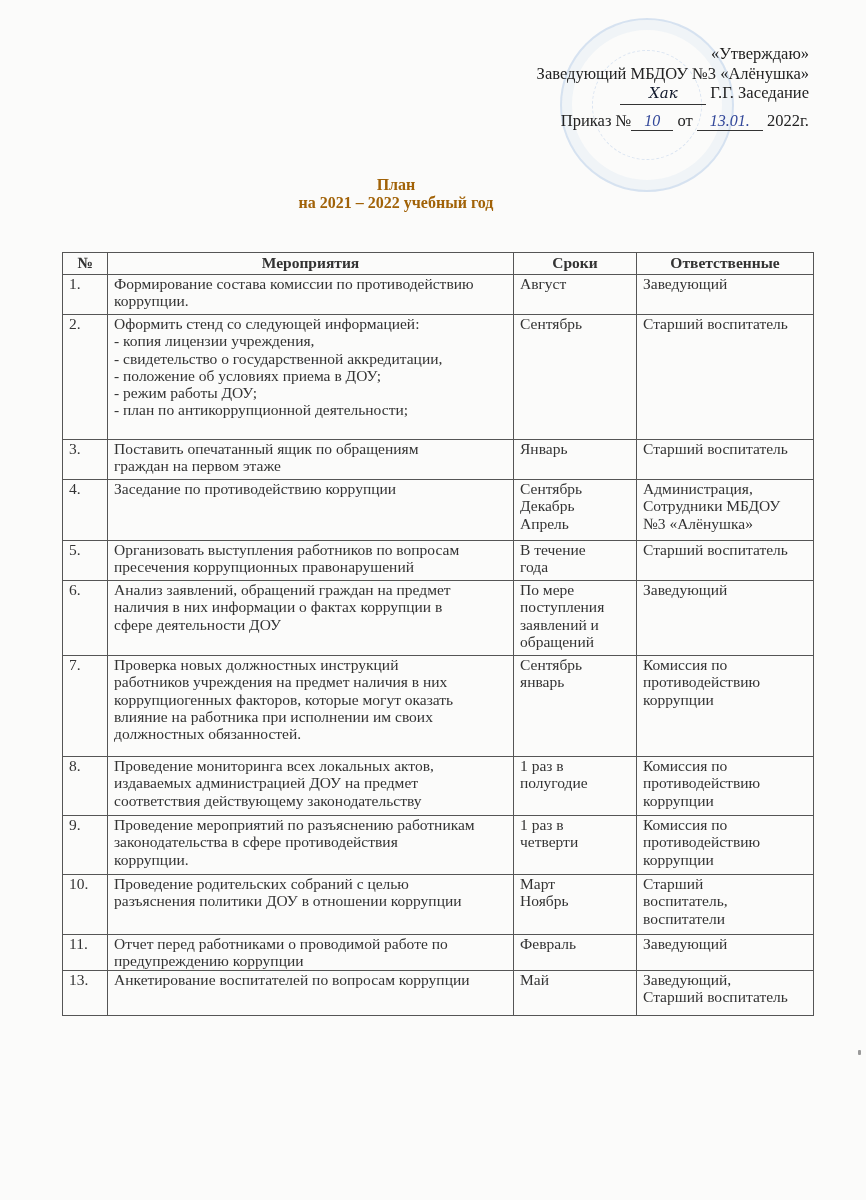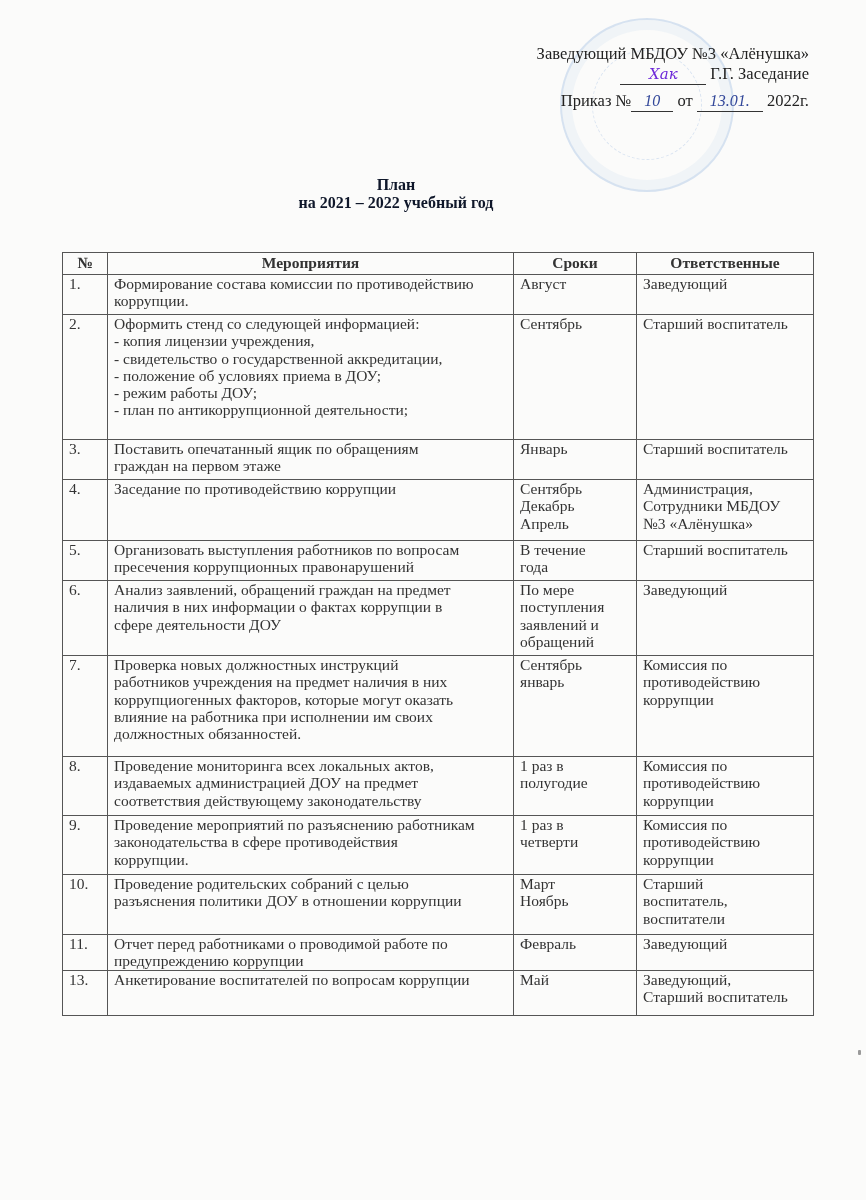--- a/index.html
+++ b/index.html
@@ -19,31 +19,31 @@
     border-radius: 50%; border: 1px dashed rgba(120,160,215,0.25);
   }
   .approve {
     position: absolute; right: 57px; top: 44px; text-align: right;
     font-size: 16.5px; line-height: 19.5px; color: #222;
   }
   .approve .line { white-space: nowrap; }
   .sig {
     display: inline-block; min-width: 86px; border-bottom: 1px solid #333;
     text-align: center; font-family: "DejaVu Serif", serif; font-style: italic;
-    color: #6d28d9; font-size: 15px; margin-right: 4px;
+    color: #0f172a; font-size: 15px; margin-right: 4px;
   }
   .fill {
     display: inline-block; border-bottom: 1px solid #333; text-align: center;
     font-style: italic; color: #33489a; font-size: 16px; margin-top: 6px;
   }
   .fill.num { min-width: 42px; }
   .fill.date { min-width: 66px; }
   .title {
     position: absolute; left: 0; width: 792px; top: 176px; text-align: center;
-    font-weight: bold; font-size: 16px; line-height: 17.5px; color: #0f172a;
+    font-weight: bold; font-size: 16px; line-height: 17.5px; color: #a16207;
   }
   table.plan {
     position: absolute; left: 62px; top: 252px; width: 751px;
     border-collapse: collapse; table-layout: fixed;
     font-size: 15.5px; line-height: 17.3px; color: #333;
   }
   table.plan th, table.plan td {
     border: 1px solid #555; vertical-align: top; padding: 0 4px 0 6px; text-align: left;
   }
   table.plan th { font-weight: bold; text-align: center; height: 20px; padding: 1px 4px 0 4px; }
@@ -54,20 +54,21 @@
   td.num { padding-left: 7px; }
   .ln { display: block; }
   .mark { position: absolute; width: 3px; height: 5px; background: #9a9a9a; border-radius: 1px; }
 </style>
 </head>
 <body>
 
 <div class="stamp"></div>
 
 <div class="approve">
+  <div class="line">«Утверждаю»</div>
   <div class="line">Заведующий МБДОУ №3 «Алёнушка»</div>
   <div class="line">
     <span class="sig">Хак</span><span>Г.Г. Заседание</span>
   </div>
   <div class="line">
     <span>Приказ №</span><span class="fill num">10</span>
     <span>от</span>
     <span class="fill date">13.01.</span>
     <span>2022г.</span>
   </div>

